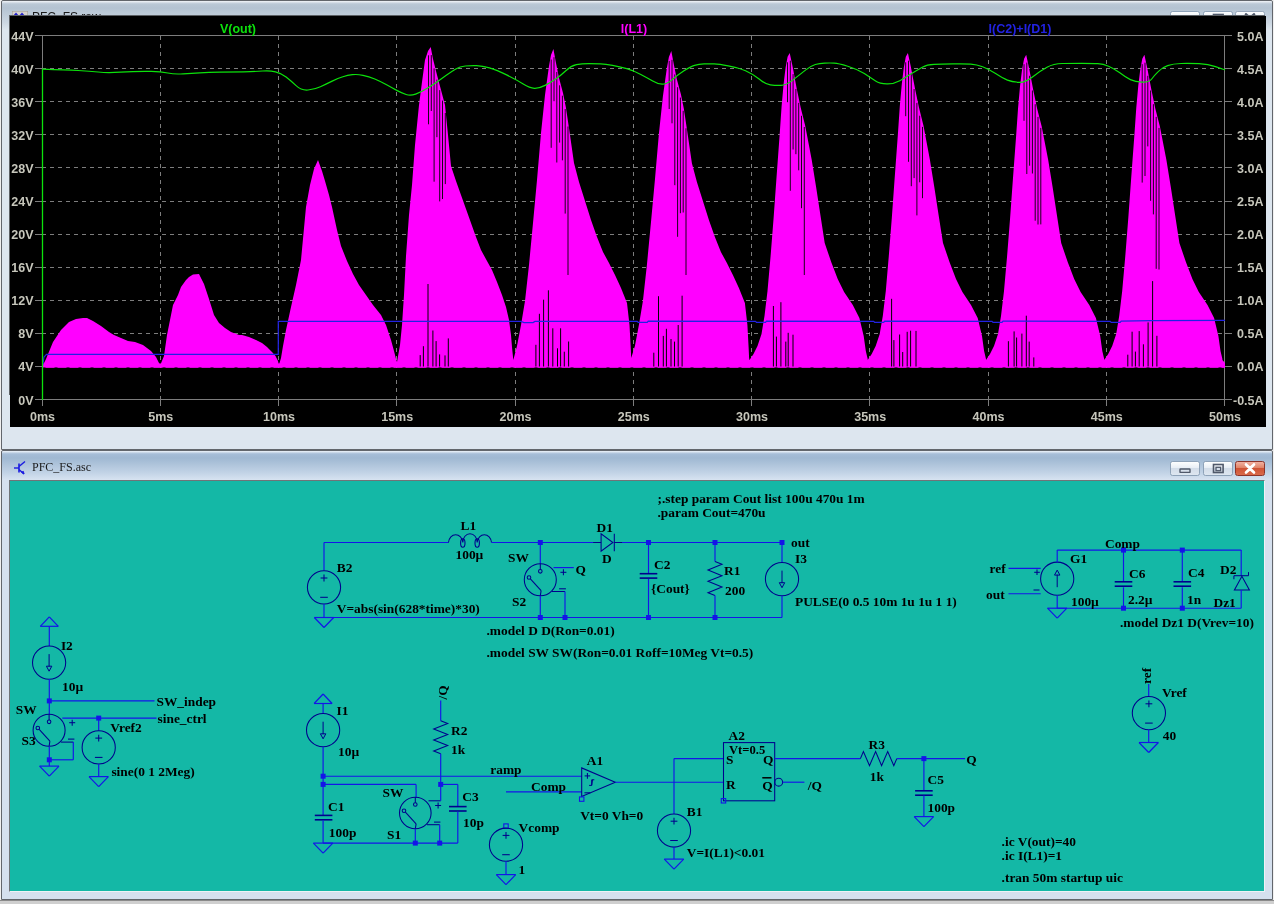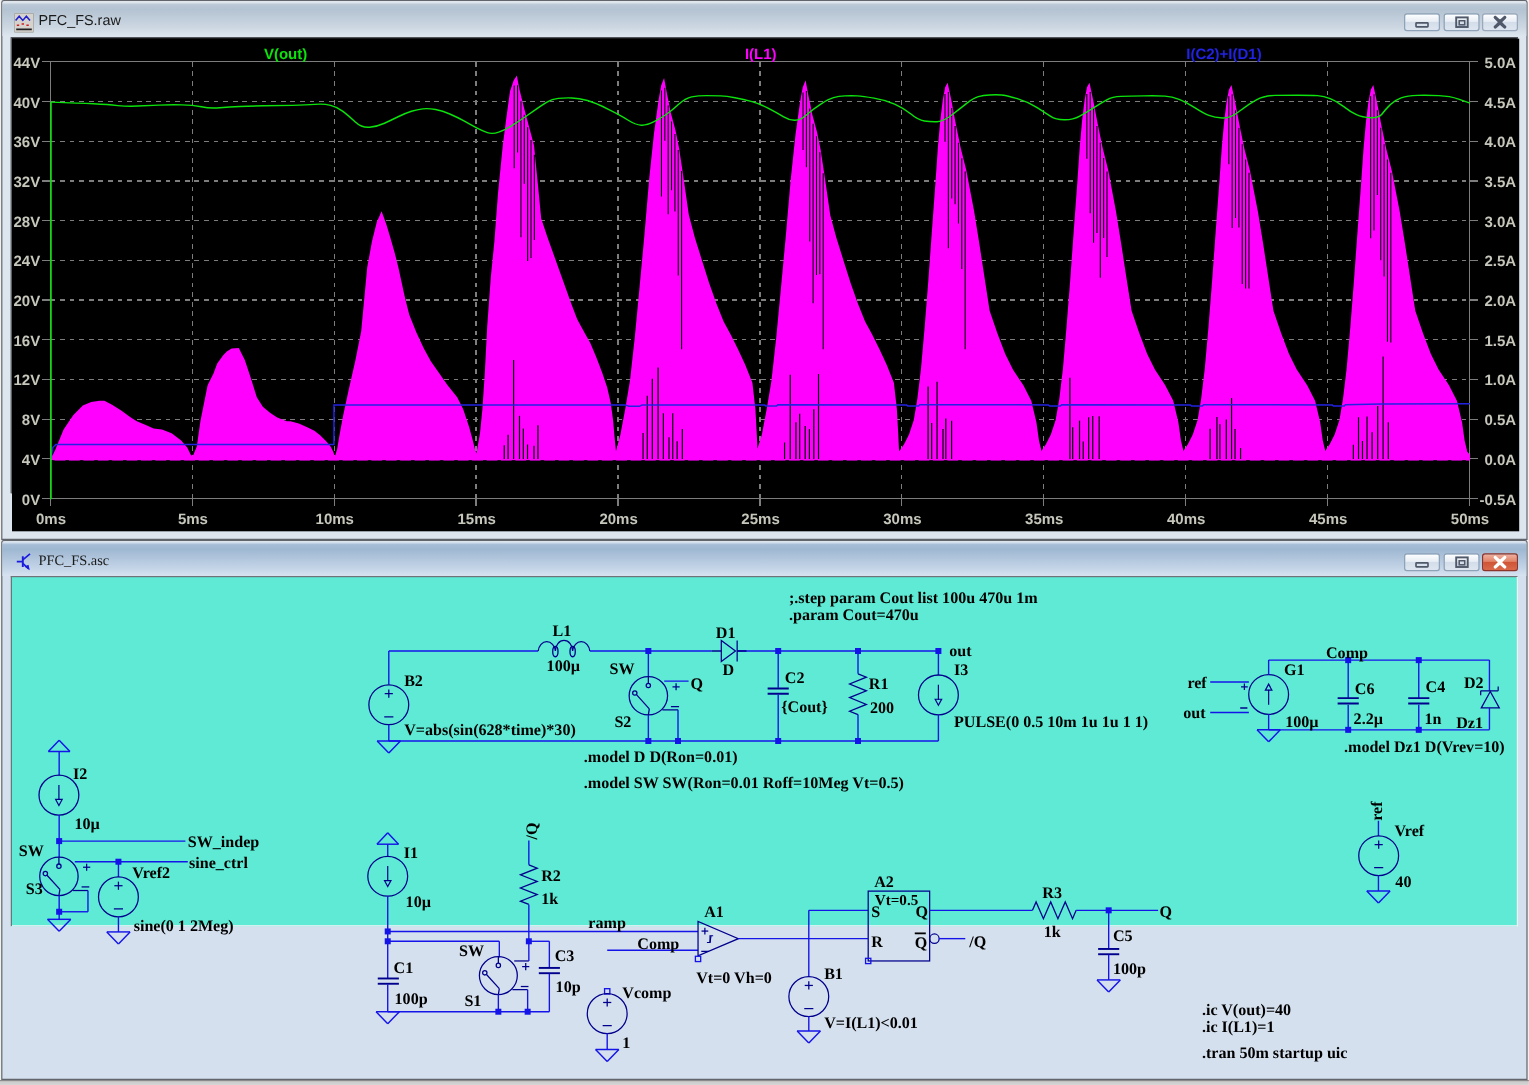--- a/index.html
+++ b/index.html
@@ -34,21 +34,21 @@
           <rect x="10.5" y="3.5" width="9.6" height="8" fill="none" stroke="#50596a" stroke-width="1.6"></rect>
           <rect x="13" y="6.3" width="4.6" height="3.4" fill="none" stroke="#50596a" stroke-width="1.3"></rect>
         </svg>
       </div>
   <div class="btn" style="left:1232.5px;background:linear-gradient(#fdfefe 0%,#e8eef5 45%,#d3dde9 50%,#dde6f0 100%);border:1px solid #99a8bb;">
         <svg width="30" height="15">
           <path d="M11,3.5 L15,7 L19,3.5 M11,11.5 L15,8 L19,11.5 M11,3.5 L19,11.5 M19,3.5 L11,11.5" stroke="#50596a" stroke-width="2.6" fill="none" stroke-linecap="round"></path>
         </svg>
       </div>
     </div>
-  <div class="content" style="top:30px;height:380px;background:#000;border-color:#5c6064">
+  <div class="content" style="top:14px;height:380px;background:#000;border-color:#5c6064">
       <svg width="1256" height="411" style="position:absolute;left:0;top:0">
         <g transform="translate(-9,-31)">
           <rect x="9" y="31" width="1257" height="411" fill="#000"></rect>
           <g shape-rendering="crispEdges" transform="translate(-0.5,-0.5)">
             <line x1="41.5" y1="84.1" x2="1224.0" y2="84.1" stroke="#7d7d7d" stroke-width="1" stroke-dasharray="4,4"></line>
             <line x1="41.5" y1="117.2" x2="1224.0" y2="117.2" stroke="#7d7d7d" stroke-width="1" stroke-dasharray="4,4"></line>
             <line x1="41.5" y1="150.3" x2="1224.0" y2="150.3" stroke="#7d7d7d" stroke-width="1" stroke-dasharray="4,4"></line>
             <line x1="41.5" y1="183.4" x2="1224.0" y2="183.4" stroke="#7d7d7d" stroke-width="1" stroke-dasharray="4,4"></line>
             <line x1="41.5" y1="216.5" x2="1224.0" y2="216.5" stroke="#7d7d7d" stroke-width="1" stroke-dasharray="4,4"></line>
             <line x1="41.5" y1="249.5" x2="1224.0" y2="249.5" stroke="#7d7d7d" stroke-width="1" stroke-dasharray="4,4"></line>
@@ -274,21 +274,21 @@
           <rect x="10.5" y="3.5" width="9.6" height="8" fill="none" stroke="#50596a" stroke-width="1.6"></rect>
           <rect x="13" y="6.3" width="4.6" height="3.4" fill="none" stroke="#50596a" stroke-width="1.3"></rect>
         </svg>
       </div>
   <div class="btn" style="left:1232.5px;background:linear-gradient(#f0b0a0 0%,#e08468 45%,#cf5436 50%,#d96a4a 100%);border:1px solid #8d342a;">
         <svg width="30" height="15">
           <path d="M11,3.5 L15,7 L19,3.5 M11,11.5 L15,8 L19,11.5 M11,3.5 L19,11.5 M19,3.5 L11,11.5" stroke="#fff" stroke-width="2.6" fill="none" stroke-linecap="round"></path>
         </svg>
       </div>
     </div>
-  <div class="content" style="top:29px;height:292px;background:#5eead4;border-color:#707478 #eef2f6 #eef2f6 #707478">
+  <div class="content" style="top:29px;height:412px;background:#14b8a6;border-color:#707478 #eef2f6 #eef2f6 #707478">
       <svg width="1257" height="412" style="position:absolute;left:0;top:0">
         <g transform="translate(0.5,0.5)">
           <line x1="313.5" y1="61.0" x2="438.0" y2="61.0" stroke="#1414e8" stroke-width="1.15"></line>
           <path d="M438.0,61.0 A7.2,8.8 0 0 1 452.3,61.0 A7.2,8.8 0 0 1 466.7,61.0 A7.2,8.8 0 0 1 481.0,61.0 " fill="none" stroke="#00008c" stroke-width="1.05"></path>
           <ellipse cx="452.3" cy="61.5" rx="2.2" ry="4.3" fill="none" stroke="#00008c" stroke-width="1.1"></ellipse>
           <ellipse cx="466.7" cy="61.5" rx="2.2" ry="4.3" fill="none" stroke="#00008c" stroke-width="1.1"></ellipse>
           <line x1="481.0" y1="61.0" x2="582.6" y2="61.0" stroke="#1414e8" stroke-width="1.15"></line>
           <line x1="603.8" y1="61.0" x2="771.5" y2="61.0" stroke="#1414e8" stroke-width="1.15"></line>
           <path d="M590.6,52.3 L590.6,69.7 L602.4,61.0 Z" fill="none" stroke="#00008c" stroke-width="1.05"></path>
           <line x1="603.8" y1="52.3" x2="603.8" y2="69.7" stroke="#00008c" stroke-width="1.05"></line>

